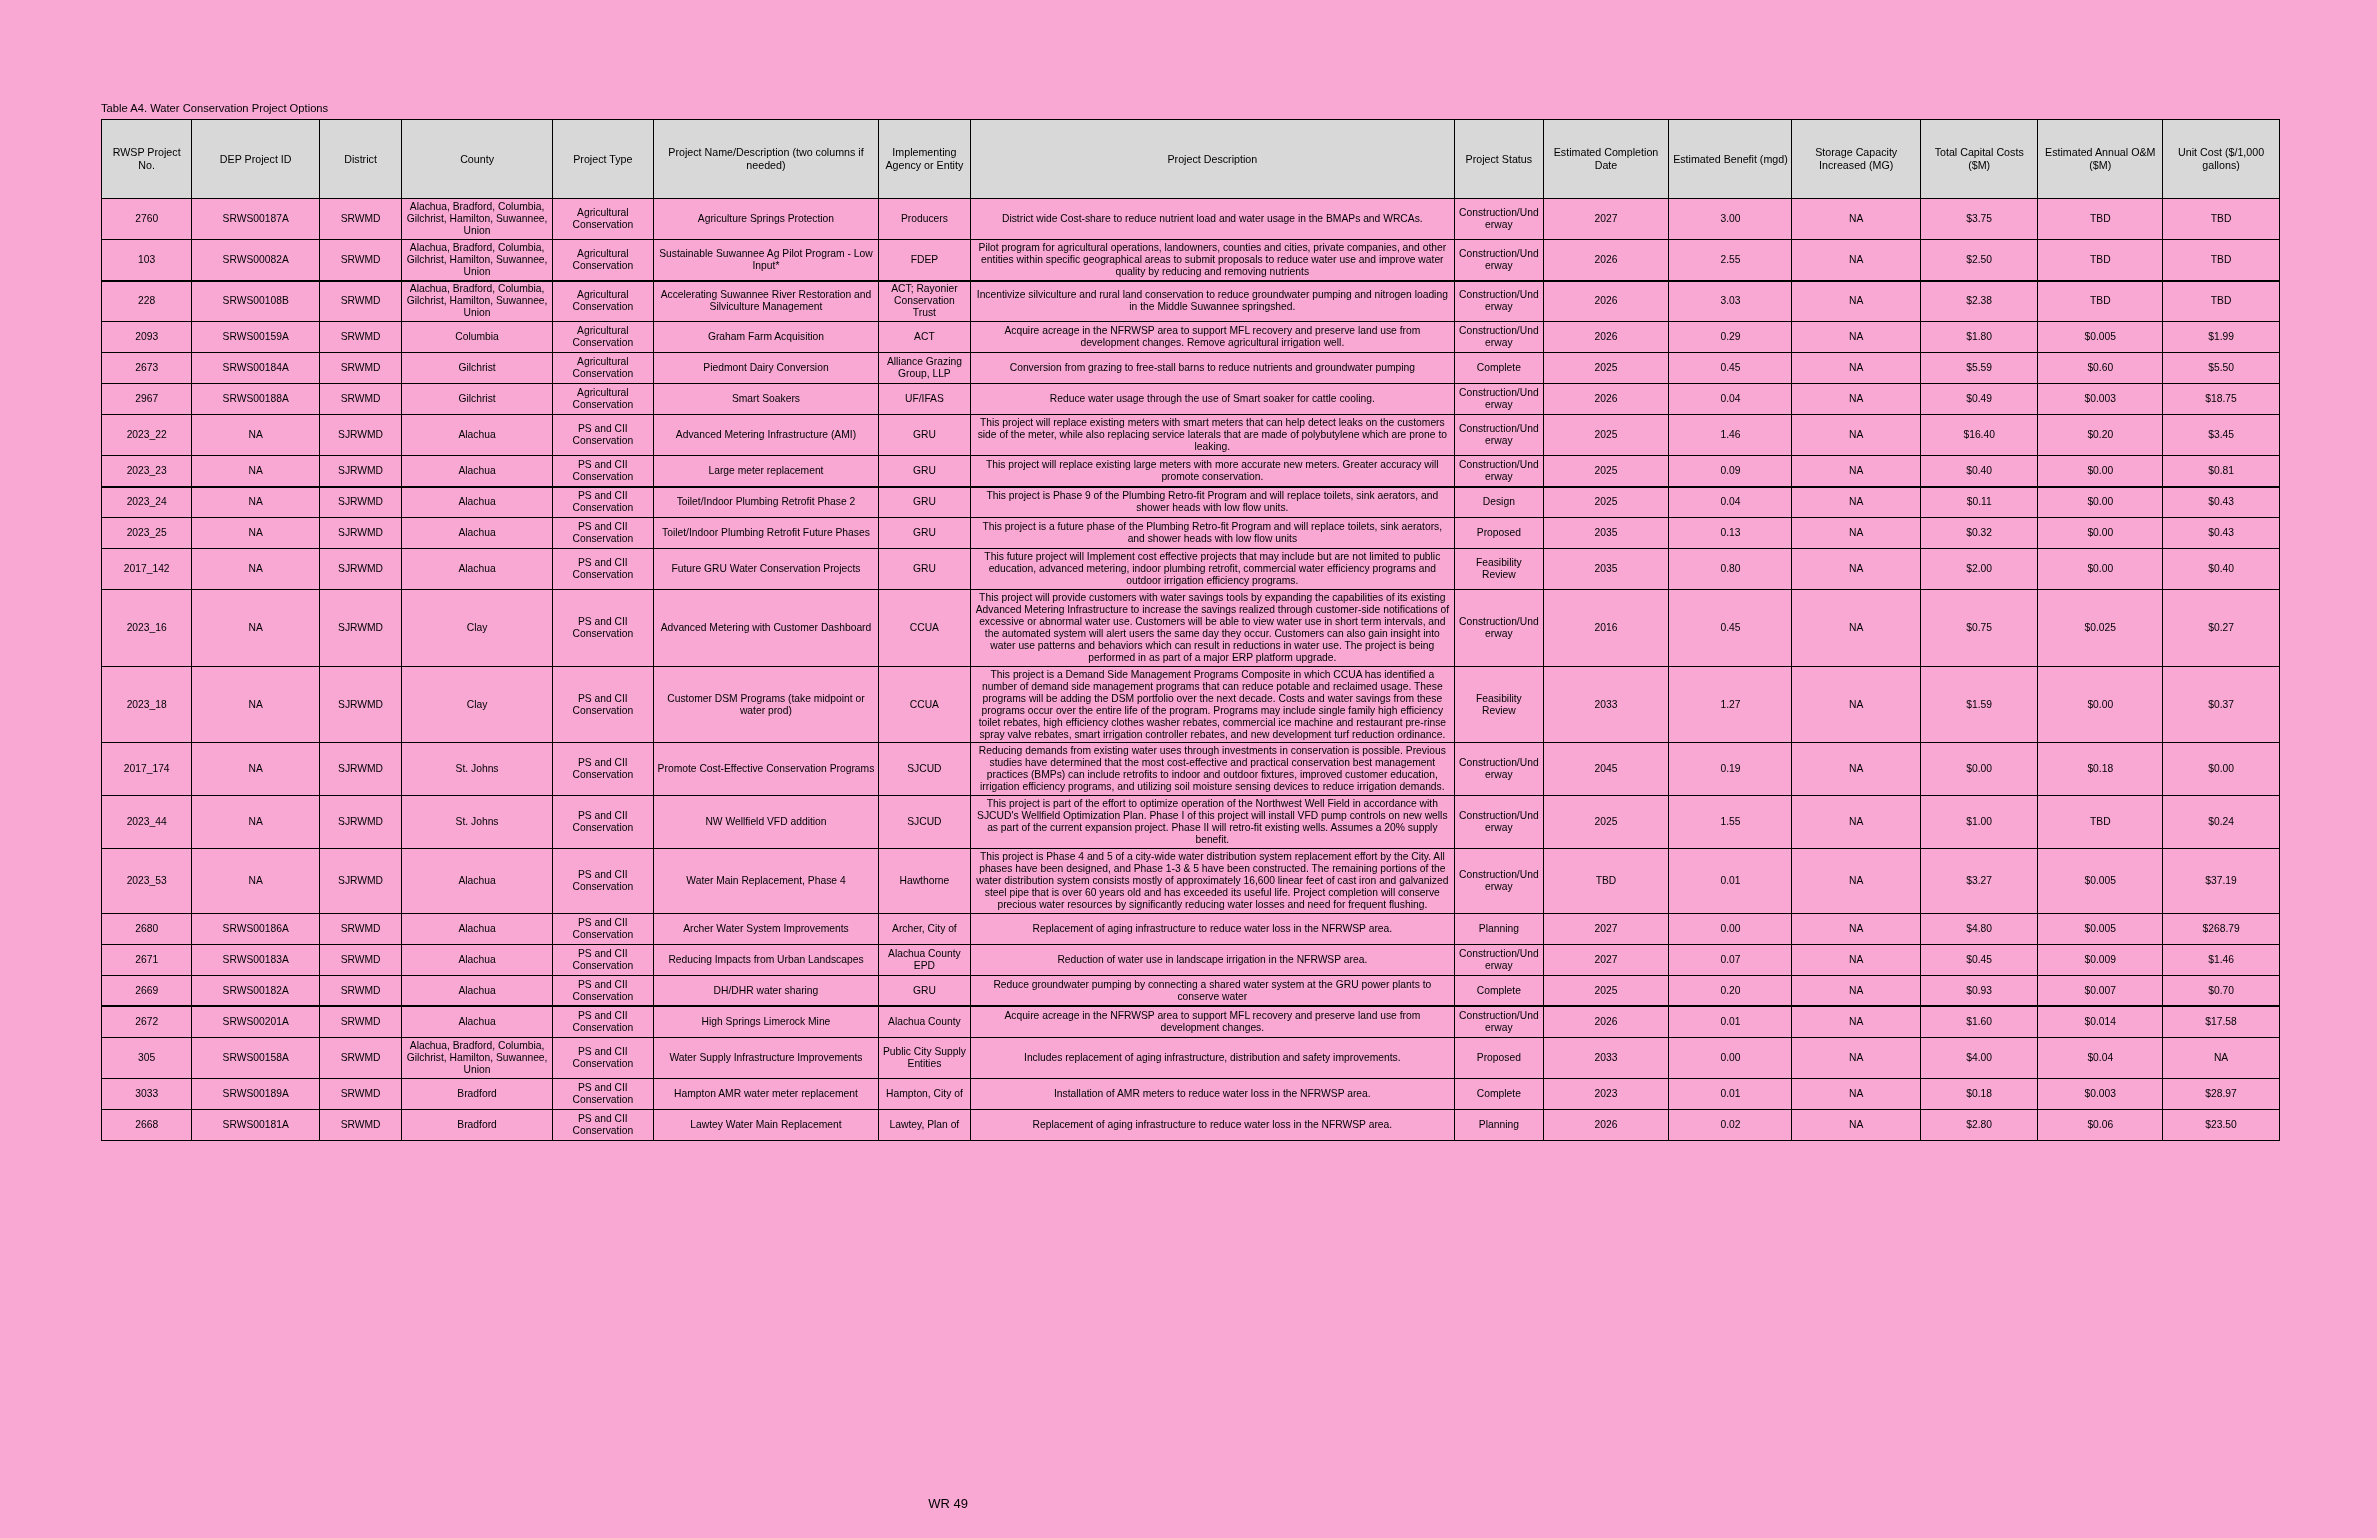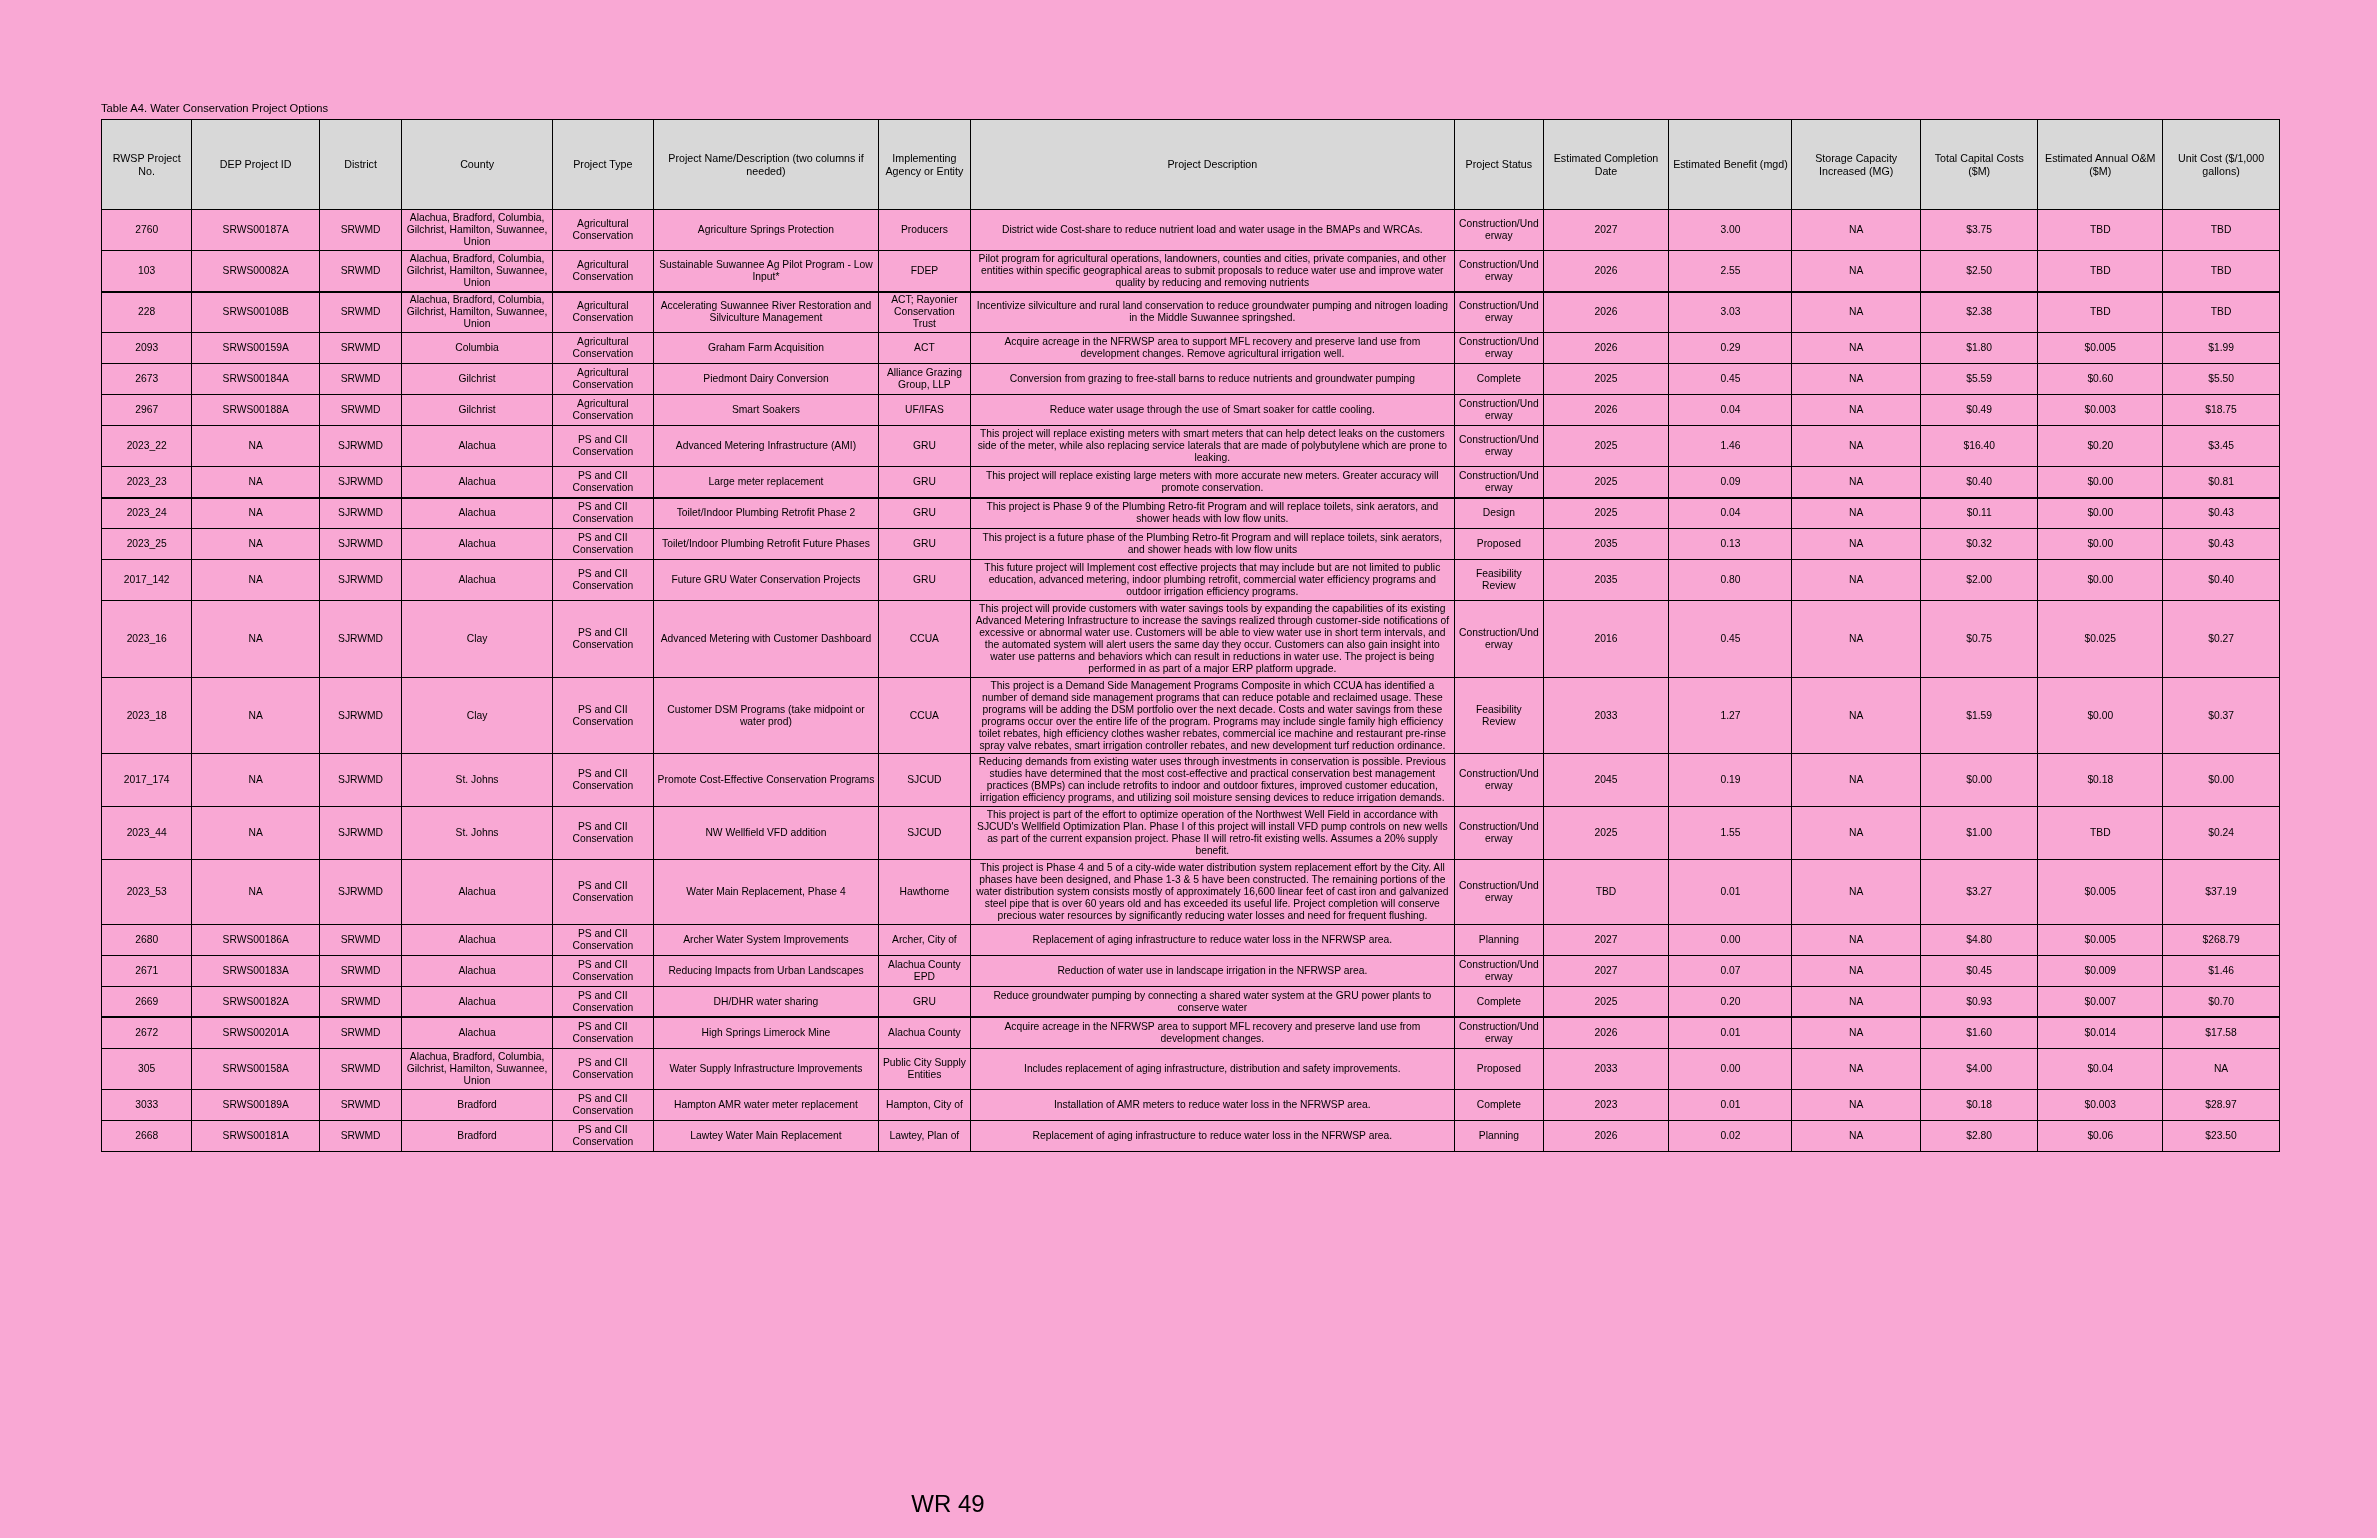--- a/index.html
+++ b/index.html
@@ -40,39 +40,39 @@
     border: 0.9px solid #000;
     font-weight: normal;
     vertical-align: middle;
     text-align: center;
     font-size: 10.3px;
     line-height: 12px;
     padding: 1.9px 2.8px;
     overflow-wrap: break-word;
     word-wrap: break-word;
   }
-  table.projects thead tr { height: 90px; padding-left: 44px; }
+  table.projects thead tr { height: 79px; padding-left: 44px; }
   table.projects thead th {
     background: #d8d8d8;
     font-size: 10.7px;
     line-height: 13px;
   }
   table.projects tbody tr { height: 31px; }
   table.projects td.col-description {
     text-align: center;
     padding: 1.9px 4.7px;
   }
   table.projects tr.section-break td { border-bottom: 2.8px solid #000; }
   .page-number {
     position: absolute;
     left: 0;
     top: 1493px;
     width: 1896px;
     text-align: center;
-    font-size: 24px;
+    font-size: 13px;
     line-height: 22.4px;
   }
 </style>
 </head>
 <body>
 
 <div class="page">
   <div class="table-title">Table A4. Water Conservation Project Options</div>
 
   <table class="projects">

